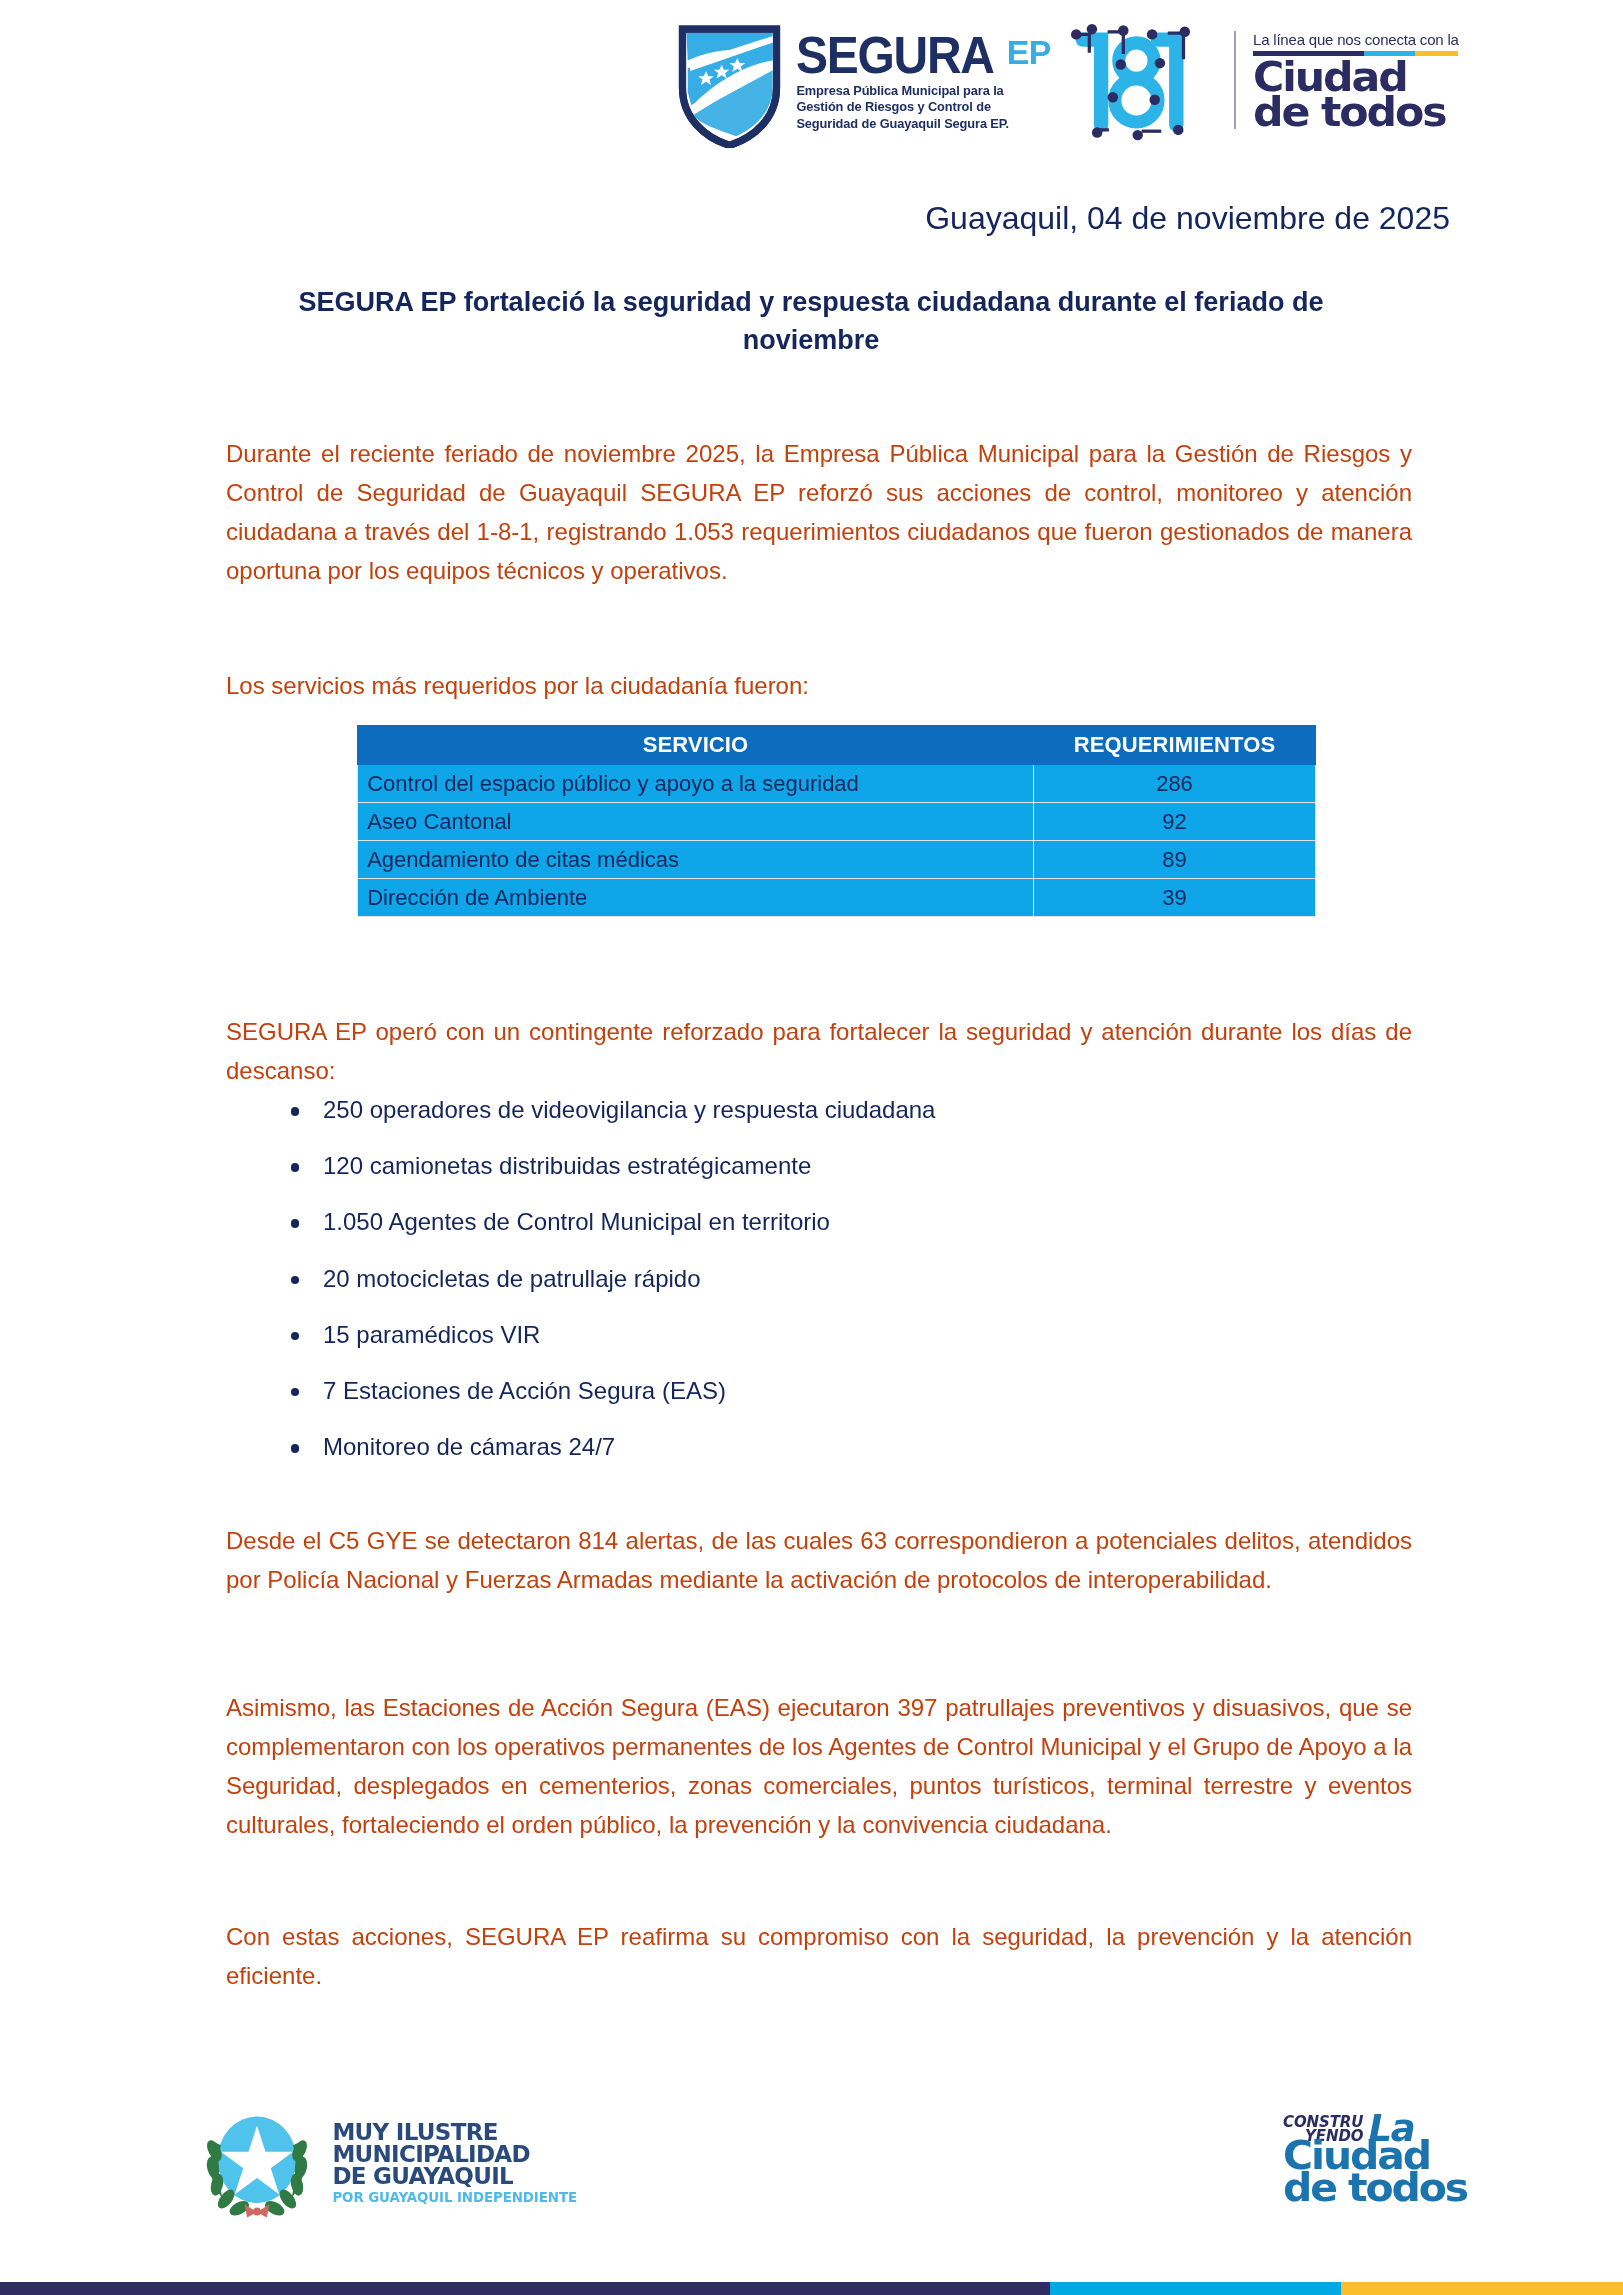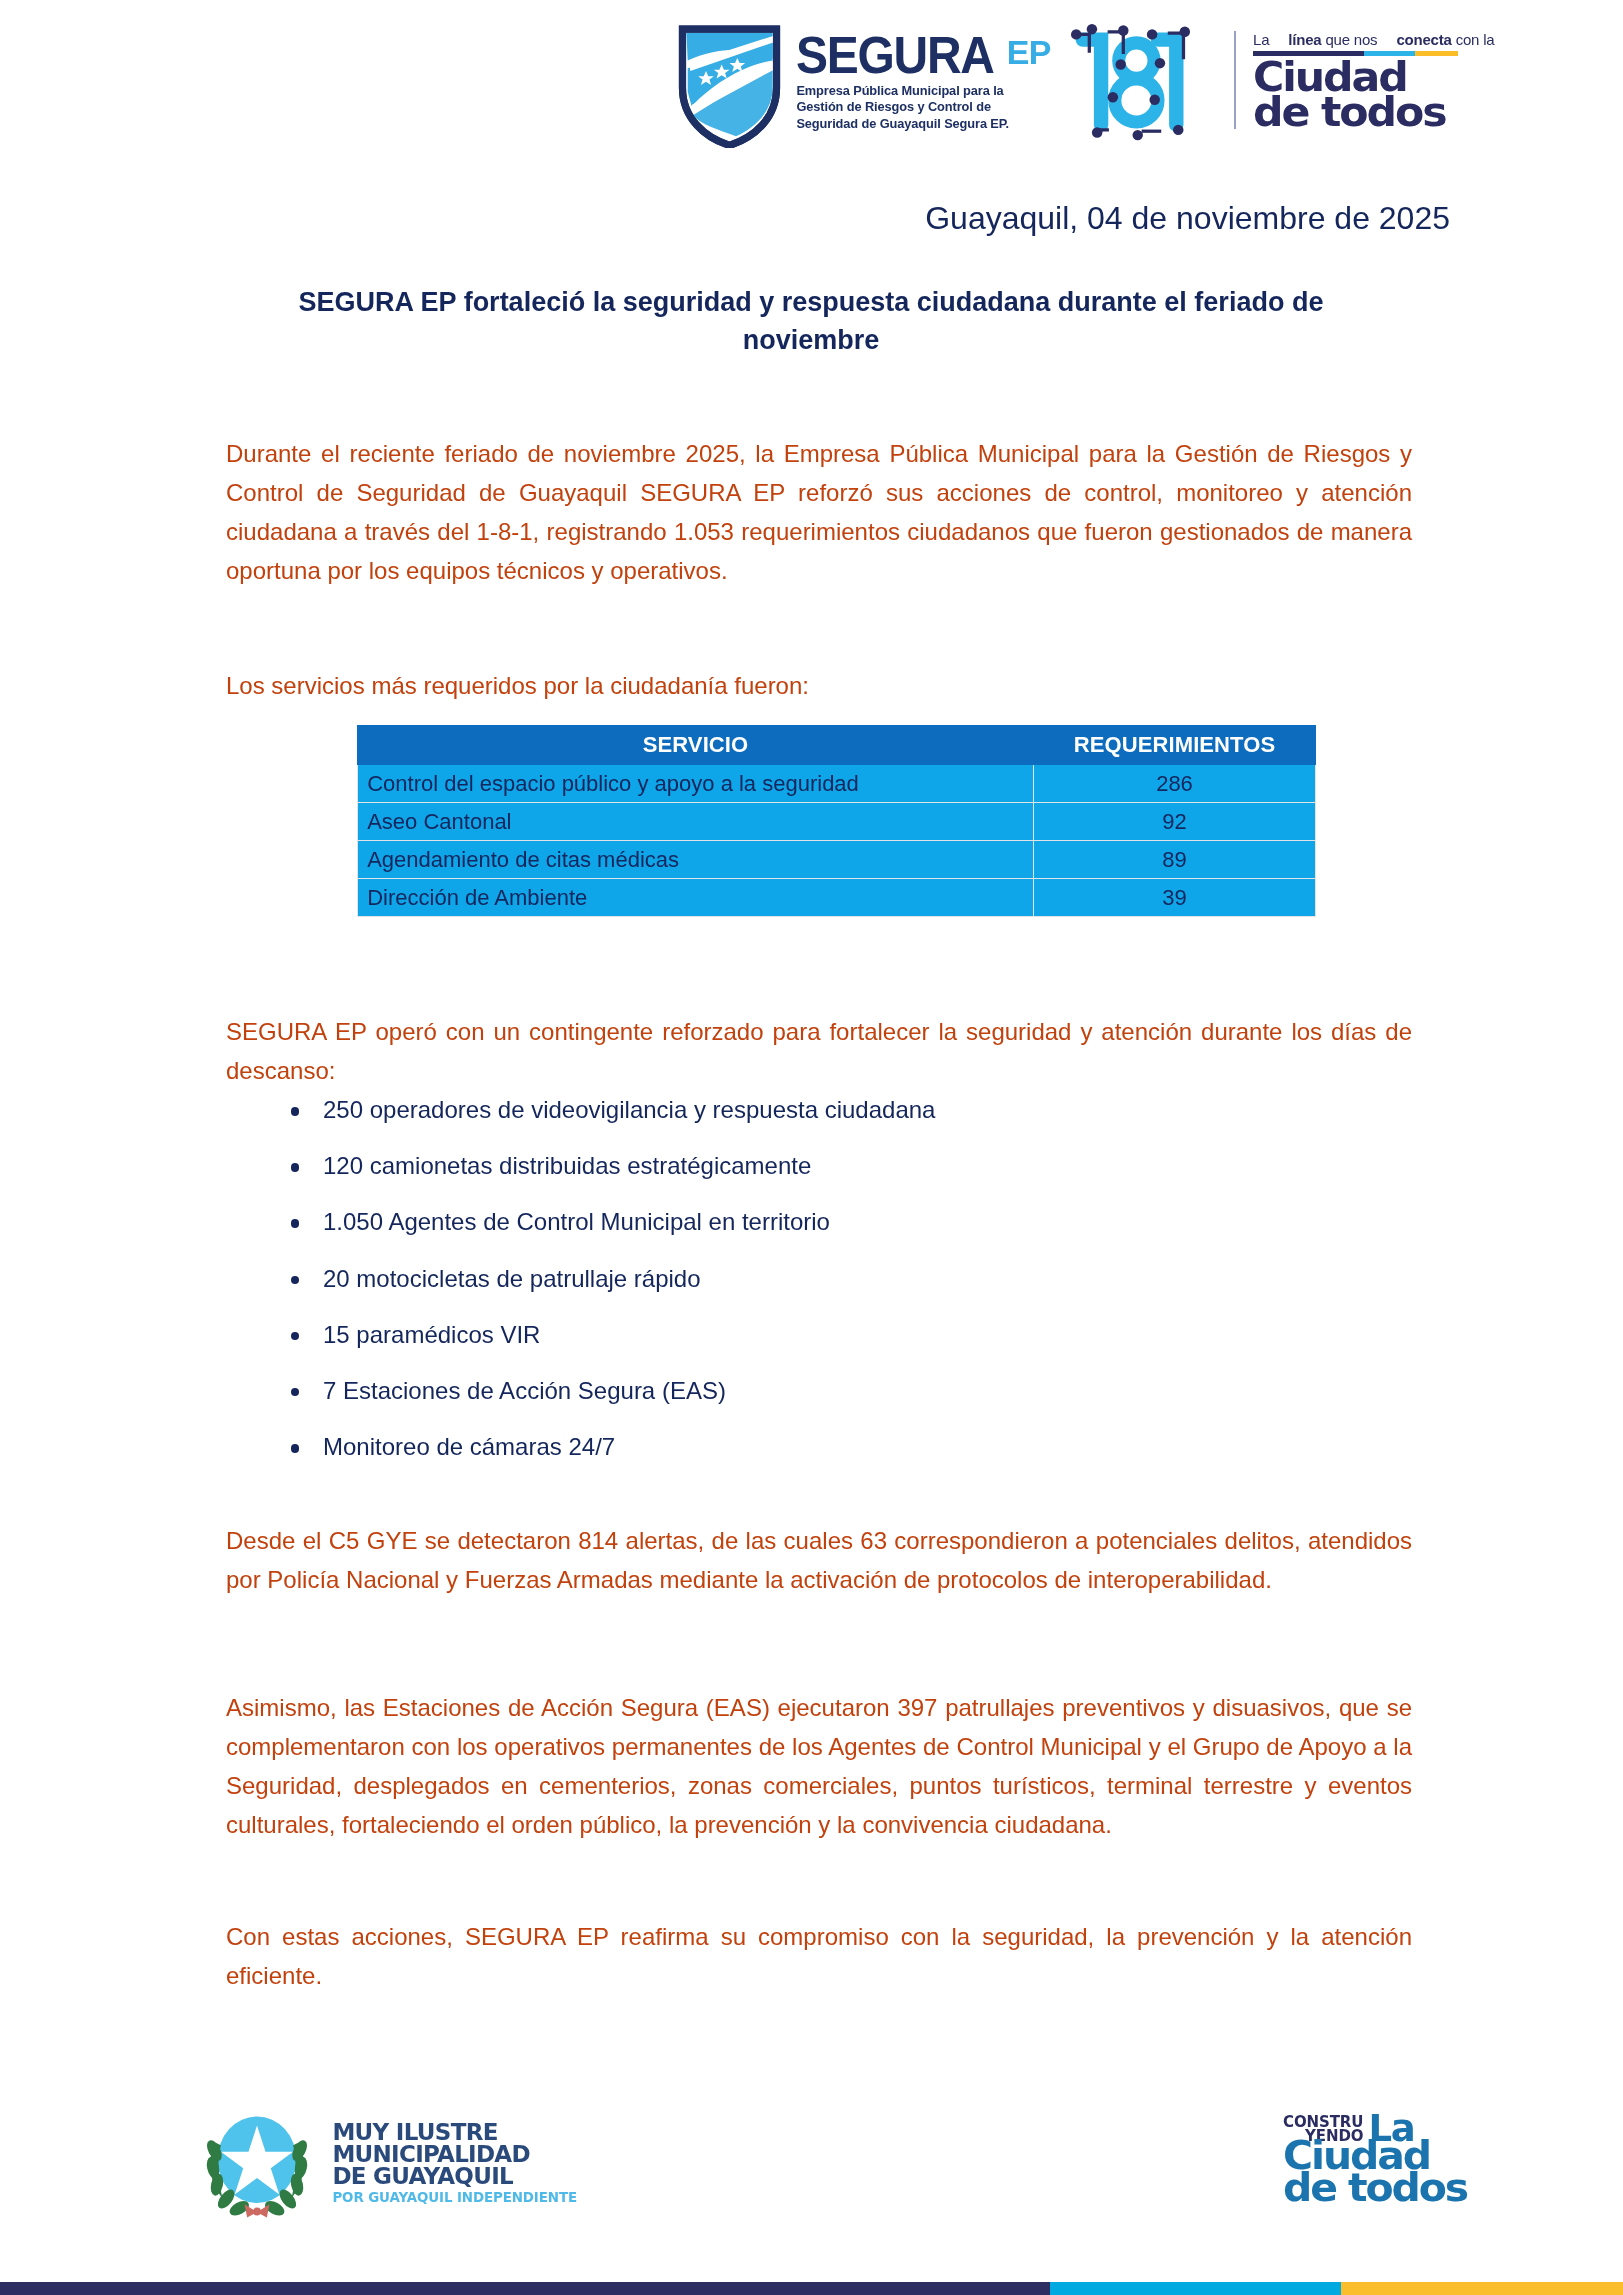--- a/index.html
+++ b/index.html
@@ -22,21 +22,21 @@
     font-family:"Liberation Sans",sans-serif;transform:scaleX(.94);transform-origin:left;}
   .segura-ep{font-size:34px;font-weight:bold;color:#36ade4;letter-spacing:-0.7px;margin-top:3.9px;}
   .segura-sub{font-size:12.8px;font-weight:bold;color:#1d2f63;line-height:1.28;margin-top:5.9px;
     letter-spacing:-0.1px;}
 
   .logo-181{position:absolute;left:1063px;top:19.6px;display:flex;align-items:center;gap:17px;}
   .n181{width:154px;height:121px;flex:0 0 auto;}
   .vdiv{width:2px;height:98px;background:#9aa0c4;flex:0 0 auto;}
   .ciudad-block{display:flex;flex-direction:column;}
   .ciudad-tag{font-size:15px;color:#2b2d62;letter-spacing:-0.2px;white-space:nowrap;}
-  .ciudad-tag b{font-weight:bold;margin-left:15px;}
+  .ciudad-tag b{font-weight:normal;}
   .tagbar{display:flex;height:5.9px;width:205px;margin:2.6px 0 3.9px 0;}
   .tagbar i{display:block;height:100%;}
   .tagbar i:nth-child(1){width:54%;background:#2b2d62;}
   .tagbar i:nth-child(2){width:25%;background:#2cb3e8;}
   .tagbar i:nth-child(3){width:21%;background:#fbbd28;}
   .ciudad-big{font-size:41px;font-weight:bold;color:#2b2d62;line-height:.84;letter-spacing:-2px;
     font-family:"DejaVu Sans",sans-serif;transform:scaleX(1.04);transform-origin:left;}
   .ciudad-big span{display:block;}
 
   
@@ -75,21 +75,21 @@
     background:#14265c;border-radius:50%;}
   .muni{position:absolute;left:196px;top:2102px;display:flex;align-items:center;gap:14.4px;}
   .muni-emblem{width:122px;height:122px;position:relative;flex:0 0 auto;}
   .muni-text{display:flex;flex-direction:column;}
   .muni-l{font-size:23px;font-weight:bold;color:#2b4a7c;line-height:.96;letter-spacing:-0.7px;
     font-family:"DejaVu Sans",sans-serif;}
   .muni-s{font-size:13.4px;font-weight:bold;color:#4fb9e8;letter-spacing:-0.1px;margin-top:2.6px;
     font-family:"DejaVu Sans",sans-serif;}
 
   .constru{position:absolute;left:1283px;top:2114px;}
-  .constru-top{display:flex;align-items:flex-end;gap:5.2px;}
+  .constru-top{display:flex;align-items:flex-end;gap:5.2px;font-style:italic;}
   .constru-word{font-size:15px;font-weight:bold;color:#2b2d62;line-height:.95;text-align:right;
     font-family:"DejaVu Sans",sans-serif;letter-spacing:-0.1px;}
   .constru-la{font-size:37px;font-weight:bold;color:#1b74ae;line-height:.8;letter-spacing:-1.3px;
     font-family:"DejaVu Sans",sans-serif;}
   .constru-big{font-size:39px;font-weight:bold;color:#1b74ae;line-height:.82;letter-spacing:-2px;
     font-family:"DejaVu Sans",sans-serif;margin-top:-3.9px;transform:scaleX(1.05);transform-origin:left;}
   .constru-big span{display:block;}
 
   .bottombar{position:absolute;left:0;bottom:0;width:1623px;height:13px;display:flex;}
   .bottombar i{display:block;height:100%;}

